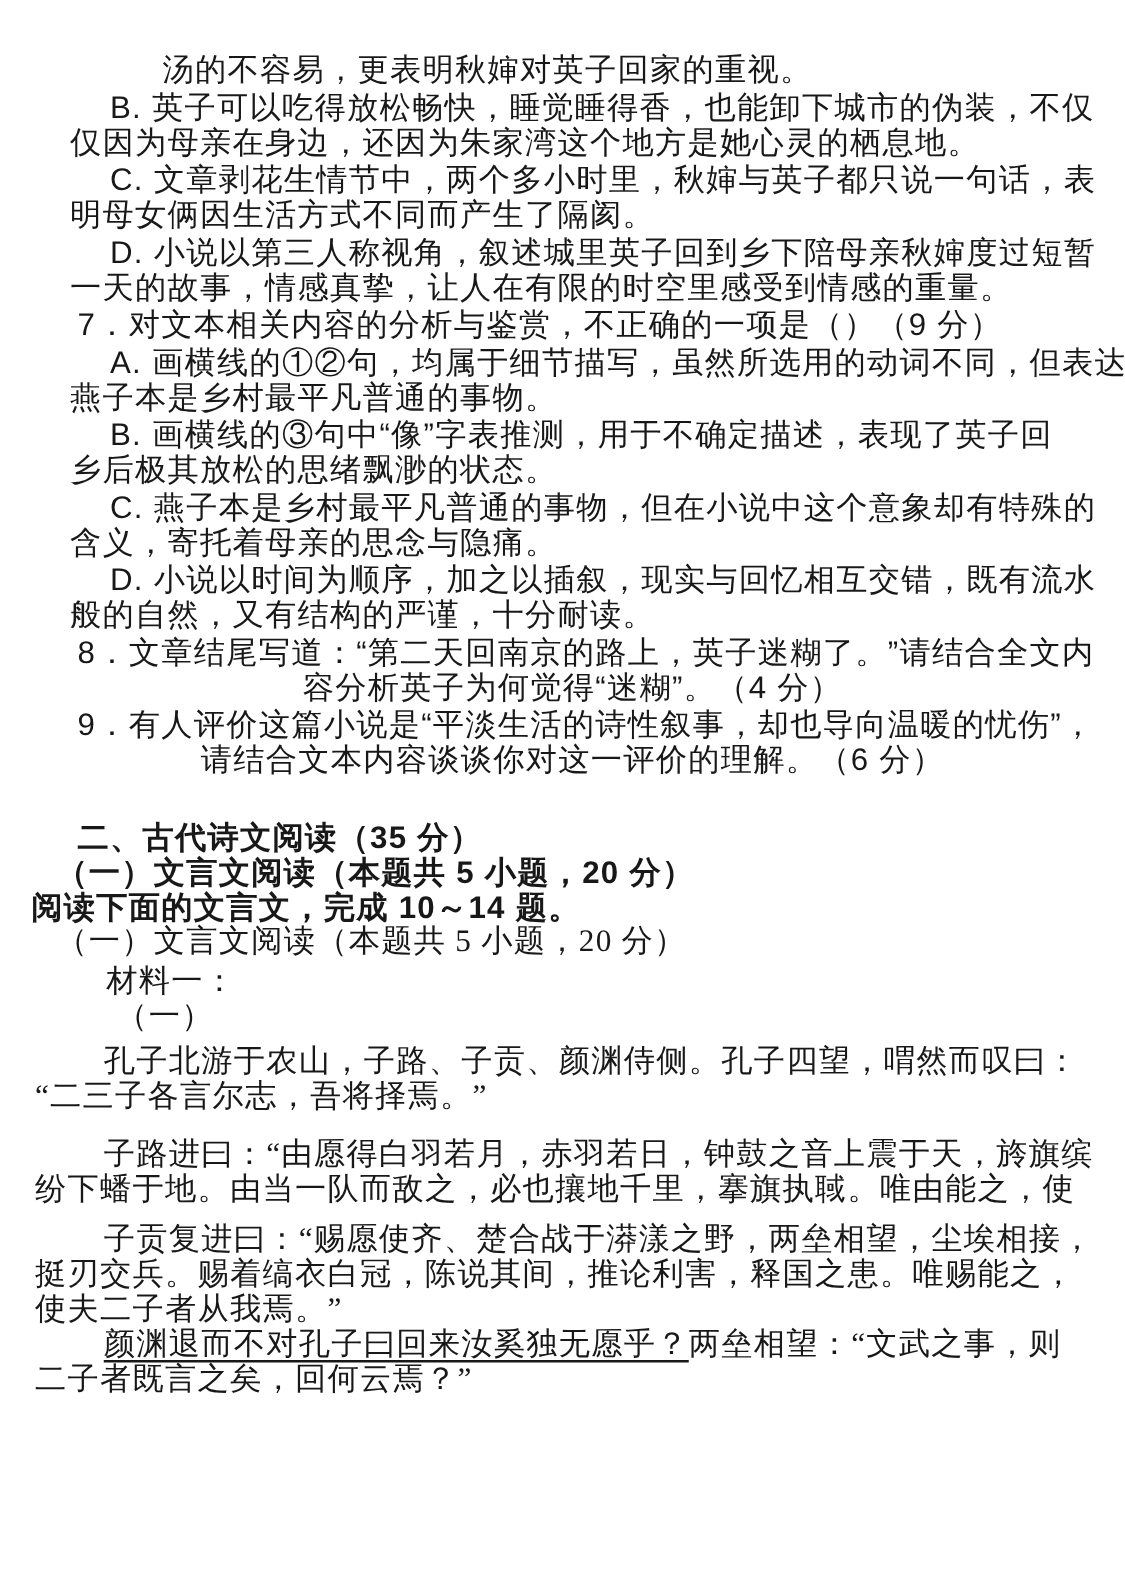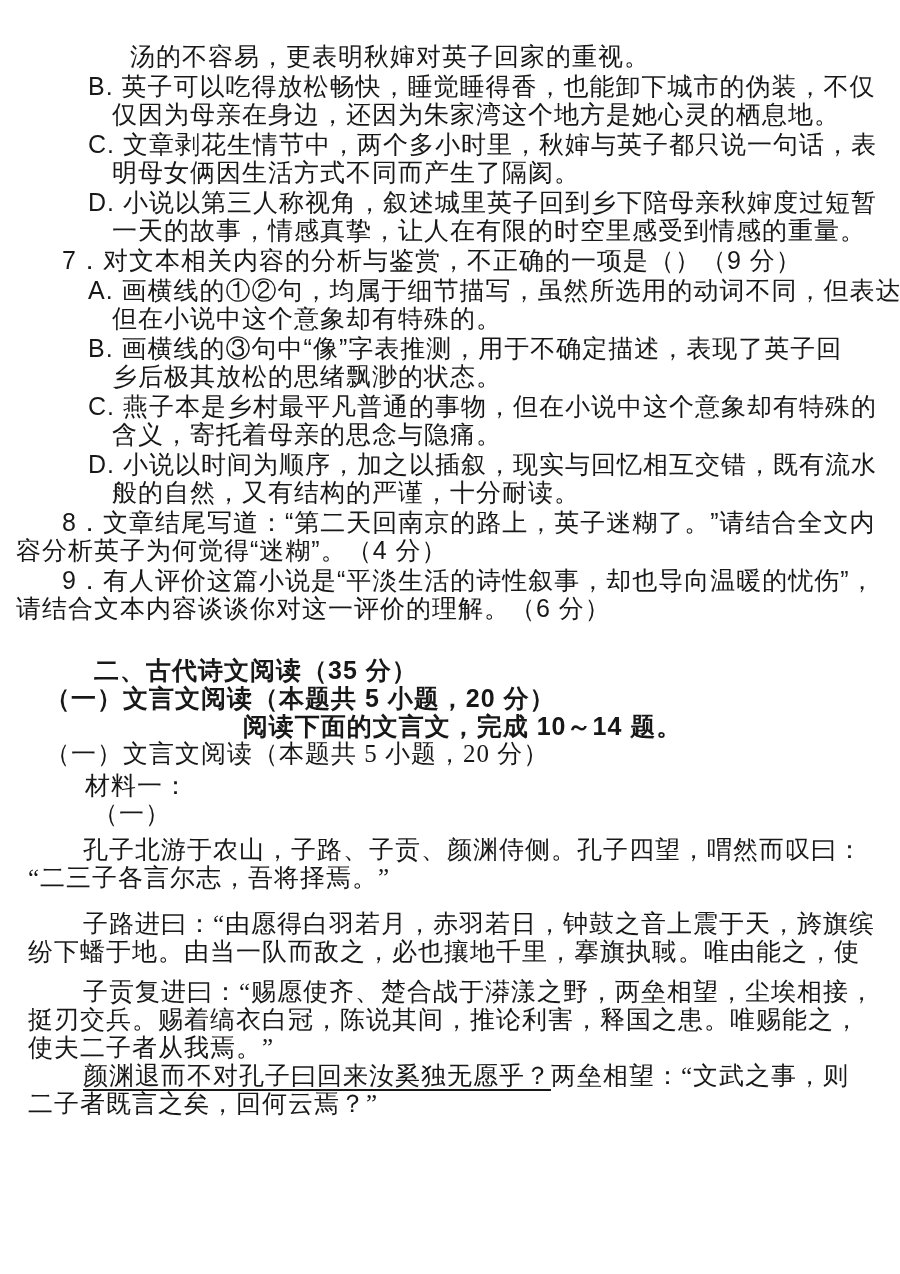--- a/index.html
+++ b/index.html
@@ -15,36 +15,36 @@
     font-family: "Liberation Sans", sans-serif;
     font-size: 25px;
     line-height: 28px;
     letter-spacing: 1px;
     color: #181818;
   }
   .line { white-space: nowrap; }
   
   .t-hang          { padding-left: 130px; }
   .t-option        { padding-left: 88px;  margin-top: 2px; }
-  .t-option-wrap   { padding-left: 112px; }
+  .t-option-wrap   { padding-left: 56px; }
   .t-question      { padding-left: 62px;  margin-top: 2px; }
-  .t-question-wrap { padding-left: 16px;  }
+  .t-question-wrap { padding-left: 16px; text-align: center;  }
   
   .t-heading1 { padding-left: 62px; font-weight: 700; }
   .t-heading2 { padding-left: 45px; font-weight: 700; }
-  .t-heading3 { padding-left: 25px; font-weight: 700; text-align: center; }
+  .t-heading3 { padding-left: 25px; font-weight: 700; }
   
   .serif { font-family: "Liberation Serif", "DejaVu Serif", serif; }
   .t-subhead    { padding-left: 45px; }
   .t-material   { padding-left: 85px; }
   .t-material2  { padding-left: 93px; }
   .t-para-first { padding-left: 83px; }
   .t-para-wrap  { padding-left: 28px; }
   
-  .gap-xl  { margin-top: 34px; margin-left: 32px; }
+  .gap-xl  { margin-top: 34px; }
   .gap-lg  { margin-top: 18px; }
   .gap-lg2 { margin-top: 12px; }
   .gap-md  { margin-top: 8px;  }
   .gap-sm  { margin-top: 4px;  }
   
   .u {
     text-decoration: underline;
     text-underline-offset: 5px;
     text-decoration-thickness: 1.5px;
   }
@@ -55,21 +55,21 @@
 <div class="page" style="background: rgb(255, 255, 255); color: rgb(24, 24, 24);">
     <div class="line t-hang">汤的不容易，更表明秋婶对英子回家的重视。</div>
     <div class="line t-option">B. 英子可以吃得放松畅快，睡觉睡得香，也能卸下城市的伪装，不仅</div>
     <div class="line t-option-wrap">仅因为母亲在身边，还因为朱家湾这个地方是她心灵的栖息地。</div>
     <div class="line t-option">C. 文章剥花生情节中，两个多小时里，秋婶与英子都只说一句话，表</div>
     <div class="line t-option-wrap">明母女俩因生活方式不同而产生了隔阂。</div>
     <div class="line t-option">D. 小说以第三人称视角，叙述城里英子回到乡下陪母亲秋婶度过短暂</div>
     <div class="line t-option-wrap">一天的故事，情感真挚，让人在有限的时空里感受到情感的重量。</div>
     <div class="line t-question">7．对文本相关内容的分析与鉴赏，不正确的一项是（）（9 分）</div>
     <div class="line t-option">A. 画横线的①②句，均属于细节描写，虽然所选用的动词不同，但表达</div>
-    <div class="line t-option-wrap">但在小说中这个意象却有特殊的。</div>
+    <div class="line t-option-wrap">燕子本是乡村最平凡普通的事物。</div>
     <div class="line t-option">B. 画横线的③句中“像”字表推测，用于不确定描述，表现了英子回</div>
     <div class="line t-option-wrap">乡后极其放松的思绪飘渺的状态。</div>
     <div class="line t-option">C. 燕子本是乡村最平凡普通的事物，但在小说中这个意象却有特殊的</div>
     <div class="line t-option-wrap">含义，寄托着母亲的思念与隐痛。</div>
     <div class="line t-option">D. 小说以时间为顺序，加之以插叙，现实与回忆相互交错，既有流水</div>
     <div class="line t-option-wrap">般的自然，又有结构的严谨，十分耐读。</div>
     <div class="line t-question">8．文章结尾写道：“第二天回南京的路上，英子迷糊了。”请结合全文内</div>
     <div class="line t-question-wrap">容分析英子为何觉得“迷糊”。（4 分）</div>
     <div class="line t-question">9．有人评价这篇小说是“平淡生活的诗性叙事，却也导向温暖的忧伤”，</div>
     <div class="line t-question-wrap">请结合文本内容谈谈你对这一评价的理解。（6 分）</div>

